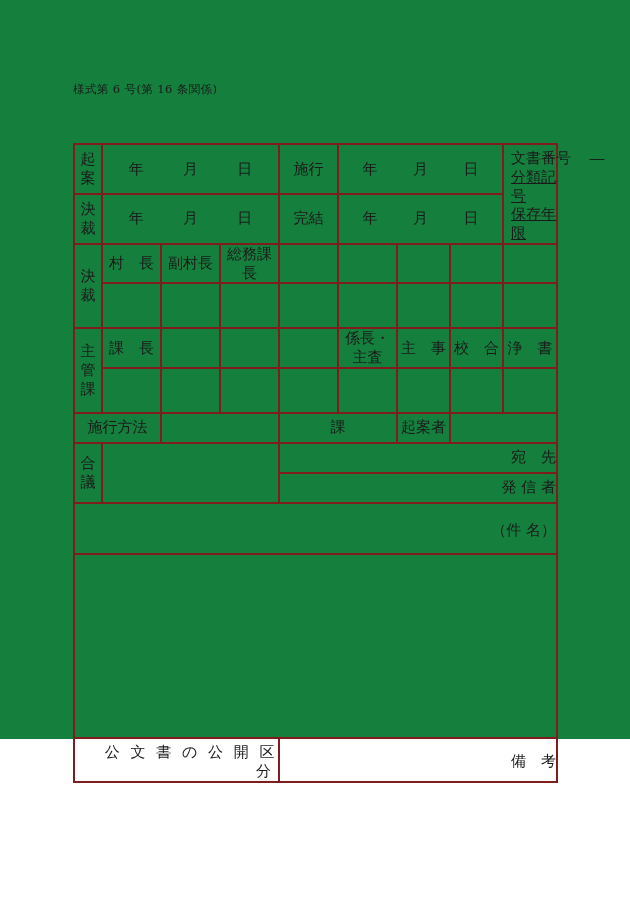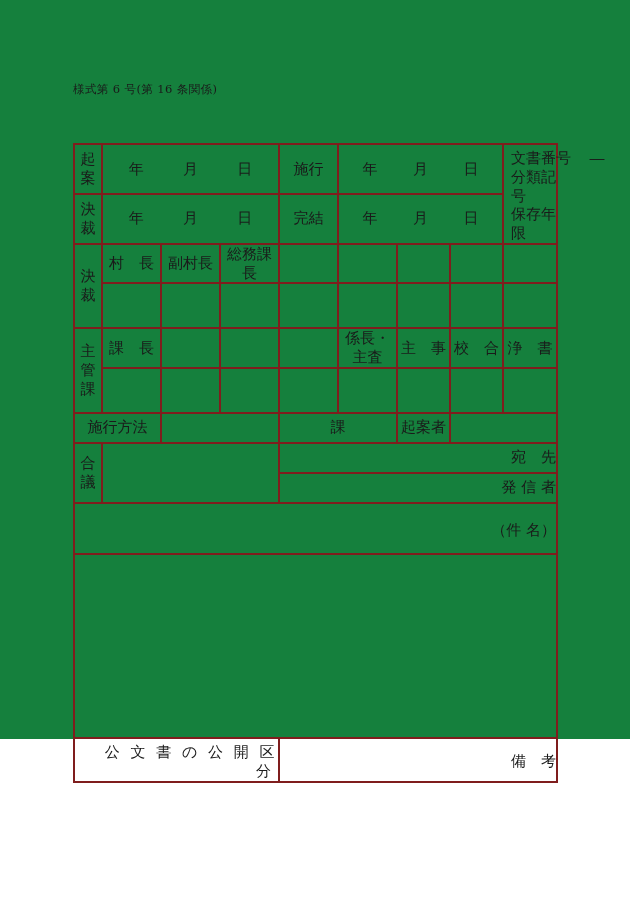--- a/index.html
+++ b/index.html
@@ -90,20 +90,21 @@
     display: inline-block;
     width: 31%;
     text-align: center;
   }
 
   .docno-cell {
     vertical-align: top;
     padding: 4px 0 0 7px !important;
     line-height: 1.45;
     font-size: 11px;
+    text-decoration: underline;
   }
   .docno-row1 {
     white-space: nowrap;
   }
   .docno-row1 .lbl { display: inline-block; }
   .docno-row1 .dash { display: inline-block; width: 52px; text-align: center; }
   .docno-row1 .go   { display: inline-block; width: 36px; text-align: center; }
 
   .hdr-cell {
     height: 16px;

